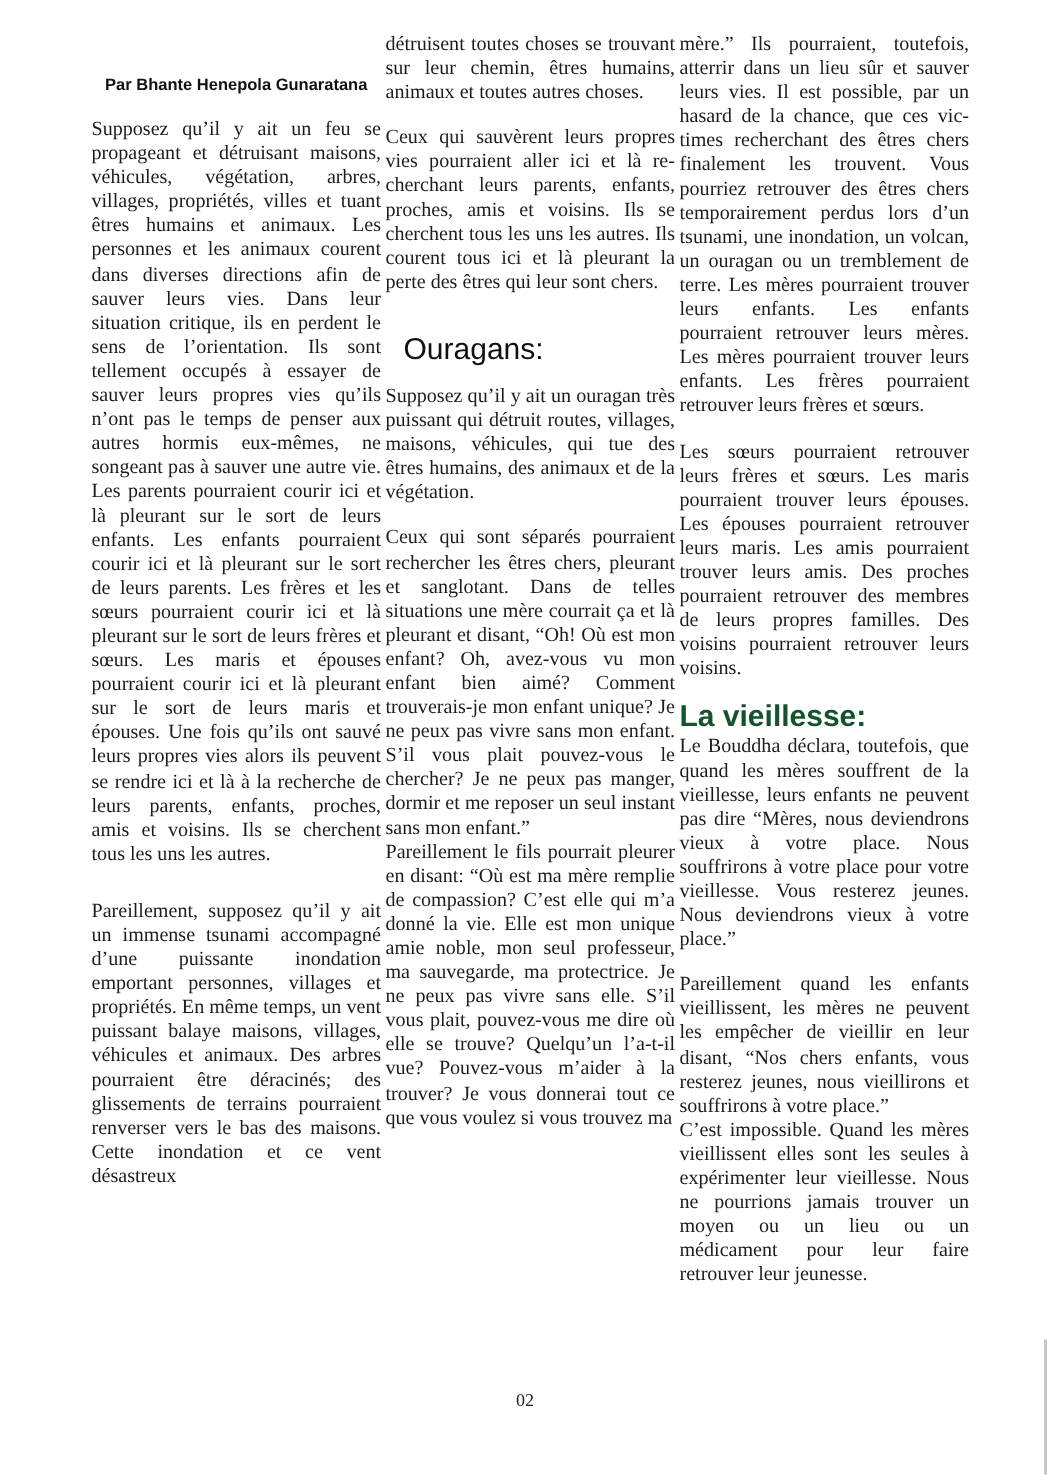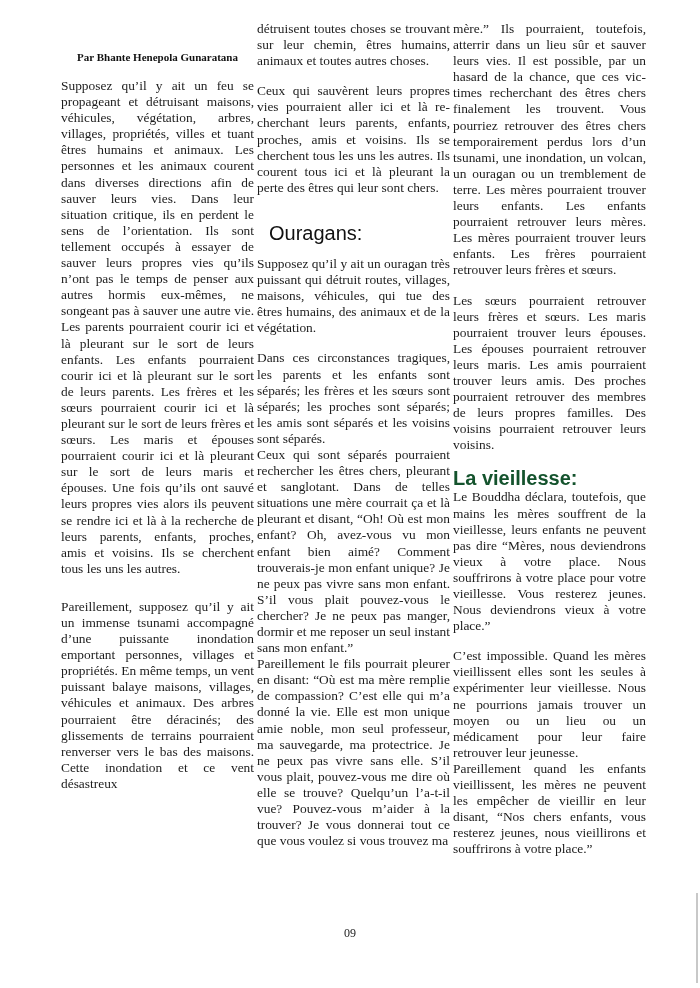--- a/index.html
+++ b/index.html
@@ -4,21 +4,21 @@
 <style>
   html, body { margin: 0; padding: 0; background: #ffffff; }
   body { width: 700px; height: 988px; position: relative; overflow: hidden; color: #1a1a1a; }
   .page { position: absolute; left: 0; top: 0; width: 700px; height: 988px; background: #fff; }
   .col { position: absolute; font-family: "Liberation Serif", serif; font-size: 13.4px; line-height: 16.1px; color: #1c1c1c; }
   .col p { margin: 0; text-align: justify; hyphens: manual; }
   .c1 { left: 61px; top: 50px; width: 193px; }
   .c2 { left: 257px; top: 21px; width: 193px; }
   .c3 { left: 453px; top: 21px; width: 193px; }
   .title { font-family: "Liberation Sans", sans-serif; font-weight: bold; font-size: 26px; line-height: 30px; text-align: center; color: #111; margin: 0; }
-  .byline { font-family: Liberation Serif, serif; font-weight: bold; font-size: 11px; line-height: 13px; text-align: center; color: #111; margin: 1px 0 0 0; }
+  .byline { font-family: Liberation Sans, sans-serif; font-weight: bold; font-size: 11px; line-height: 13px; text-align: center; color: #111; margin: 1px 0 0 0; }
   .h-serif { font-family: "Liberation Serif", serif; font-weight: bold; font-size: 21px; line-height: 24px; color: #111; margin: 0; }
   .h-sans { font-family: "Liberation Sans", sans-serif; font-size: 20px; line-height: 22px; color: #111; margin: 12px; font-weight: normal; }
   .h-sans-b { font-family: "Liberation Sans", sans-serif; font-size: 20px; line-height: 22px; color: #14532d; margin: 0; font-weight: bold; }
   .gap-s { height: 8px; }
   .gap-m { height: 14px; }
   .pagenum { position: absolute; left: 0; width: 700px; top: 926px; text-align: center; font-family: "Liberation Serif", serif; font-size: 12px; color: #222; }
   .edge { position: absolute; left: 696px; top: 893px; width: 2px; height: 90px; background: #c8c8c8; }
 </style>
 </head>
 <body>
@@ -35,32 +35,31 @@
   </div>
 
   <div class="col c2">
     <p>détruisent toutes choses se trou­vant sur leur chemin, êtres hu­mains, animaux et toutes autres choses.</p>
     <div class="gap-m"></div>
     <p>Ceux qui sauvèrent leurs propres vies pourraient aller ici et là re­cherchant leurs parents, enfants, proches, amis et voisins. Ils se cherchent tous les uns les autres. Ils courent tous ici et là pleurant la perte des êtres qui leur sont chers.</p>
     <div class="gap-m"></div>
     <h2 class="h-sans">Ouragans:</h2>
     <p>Supposez qu’il y ait un ouragan très puissant qui détruit routes, villages, maisons, véhicules, qui tue des êtres humains, des ani­maux et de la végétation.</p>
     <div class="gap-m"></div>
-    <p>Dans ces circonstances tragi­ques, les parents et les enfants sont séparés; les frères et les sœurs sont séparés; les proches sont séparés; les amis sont sépa­rés et les voisins sont séparés.</p>
     <p>Ceux qui sont séparés pourraient rechercher les êtres chers, pleu­rant et sanglotant. Dans de telles situations une mère courrait ça et là pleurant et disant, “Oh! Où est mon enfant? Oh, avez-vous vu mon enfant bien aimé? Comment trouverais-je mon enfant unique? Je ne peux pas vivre sans mon enfant. S’il vous plait pouvez-vous le chercher? Je ne peux pas manger, dormir et me reposer un seul instant sans mon enfant.”</p>
     <p>Pareillement le fils pourrait pleu­rer en disant: “Où est ma mère remplie de compassion? C’est elle qui m’a donné la vie. Elle est mon unique amie noble, mon seul professeur, ma sauvegarde, ma protectrice. Je ne peux pas vivre sans elle. S’il vous plait, pouvez-vous me dire où elle se trouve? Quelqu’un l’a-t-il vue? Pouvez-vous m’aider à la trou­ver? Je vous donnerai tout ce que vous voulez si vous trouvez ma</p>
   </div>
 
   <div class="col c3">
     <p>mère.” Ils pourraient, toutefois, atterrir dans un lieu sûr et sauver leurs vies. Il est possible, par un hasard de la chance, que ces vic­times recherchant des êtres chers finalement les trouvent. Vous pourriez retrouver des êtres chers temporairement perdus lors d’un tsunami, une inondation, un vol­can, un ouragan ou un tremble­ment de terre. Les mères pour­raient trouver leurs enfants. Les enfants pourraient retrouver leurs mères. Les mères pour­raient trouver leurs enfants. Les frères pourraient retrouver leurs frères et sœurs.</p>
     <div class="gap-m"></div>
     <p>Les sœurs pourraient retrouver leurs frères et sœurs. Les maris pourraient trouver leurs épouses. Les épouses pourraient retrouver leurs maris. Les amis pourraient trouver leurs amis. Des proches pourraient retrouver des mem­bres de leurs propres familles. Des voisins pourraient retrouver leurs voisins.</p>
     <div class="gap-m"></div>
     <h2 class="h-sans-b">La vieillesse:</h2>
-    <p>Le Bouddha déclara, toutefois, que mains les mères souffrent de la vieillesse, leurs enfants ne peuvent pas dire “Mères, nous deviendrons vieux à votre place. Nous souffrirons à votre place pour votre vieillesse. Vous reste­rez jeunes. Nous deviendrons vieux à votre place.”</p>
+    <p>Le Bouddha déclara, toutefois, que quand les mères souffrent de la vieillesse, leurs enfants ne peuvent pas dire “Mères, nous deviendrons vieux à votre place. Nous souffrirons à votre place pour votre vieillesse. Vous reste­rez jeunes. Nous deviendrons vieux à votre place.”</p>
     <div class="gap-m"></div>
+    <p>Pareillement quand les enfants vieillissent, les mères ne peuvent les empêcher de vieillir en leur disant, “Nos chers enfants, vous resterez jeunes, nous vieillirons et souffrirons à votre place.”</p>
     <p>C’est impossible. Quand les mè­res vieillissent elles sont les seu­les à expérimenter leur vieilles­se. Nous ne pourrions jamais trouver un moyen ou un lieu ou un médicament pour leur faire retrouver leur jeunesse.</p>
-    <p>Pareillement quand les enfants vieillissent, les mères ne peuvent les empêcher de vieillir en leur disant, “Nos chers enfants, vous resterez jeunes, nous vieillirons et souffrirons à votre place.”</p>
   </div>
 
-  <div class="pagenum">09</div>
+  <div class="pagenum">02</div>
   <div class="edge"></div>
 </div>
 
 </body></html>

